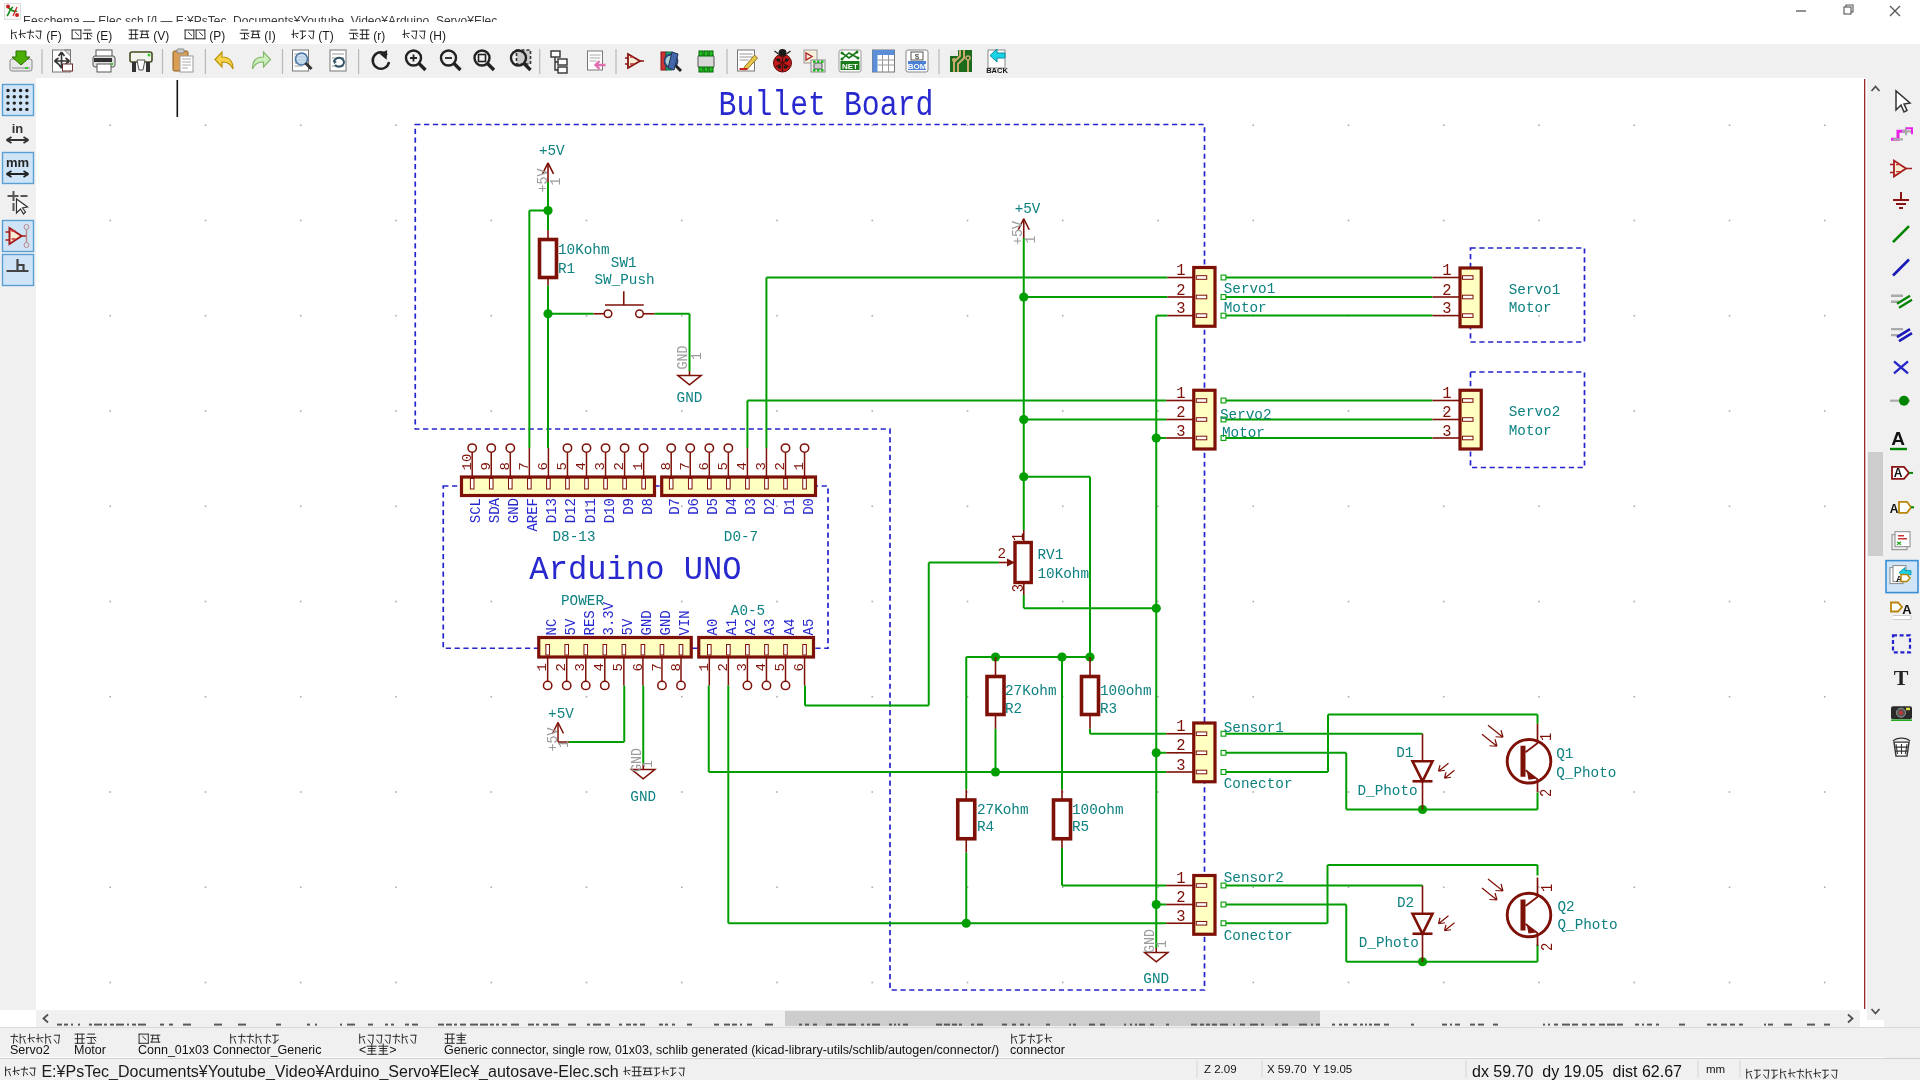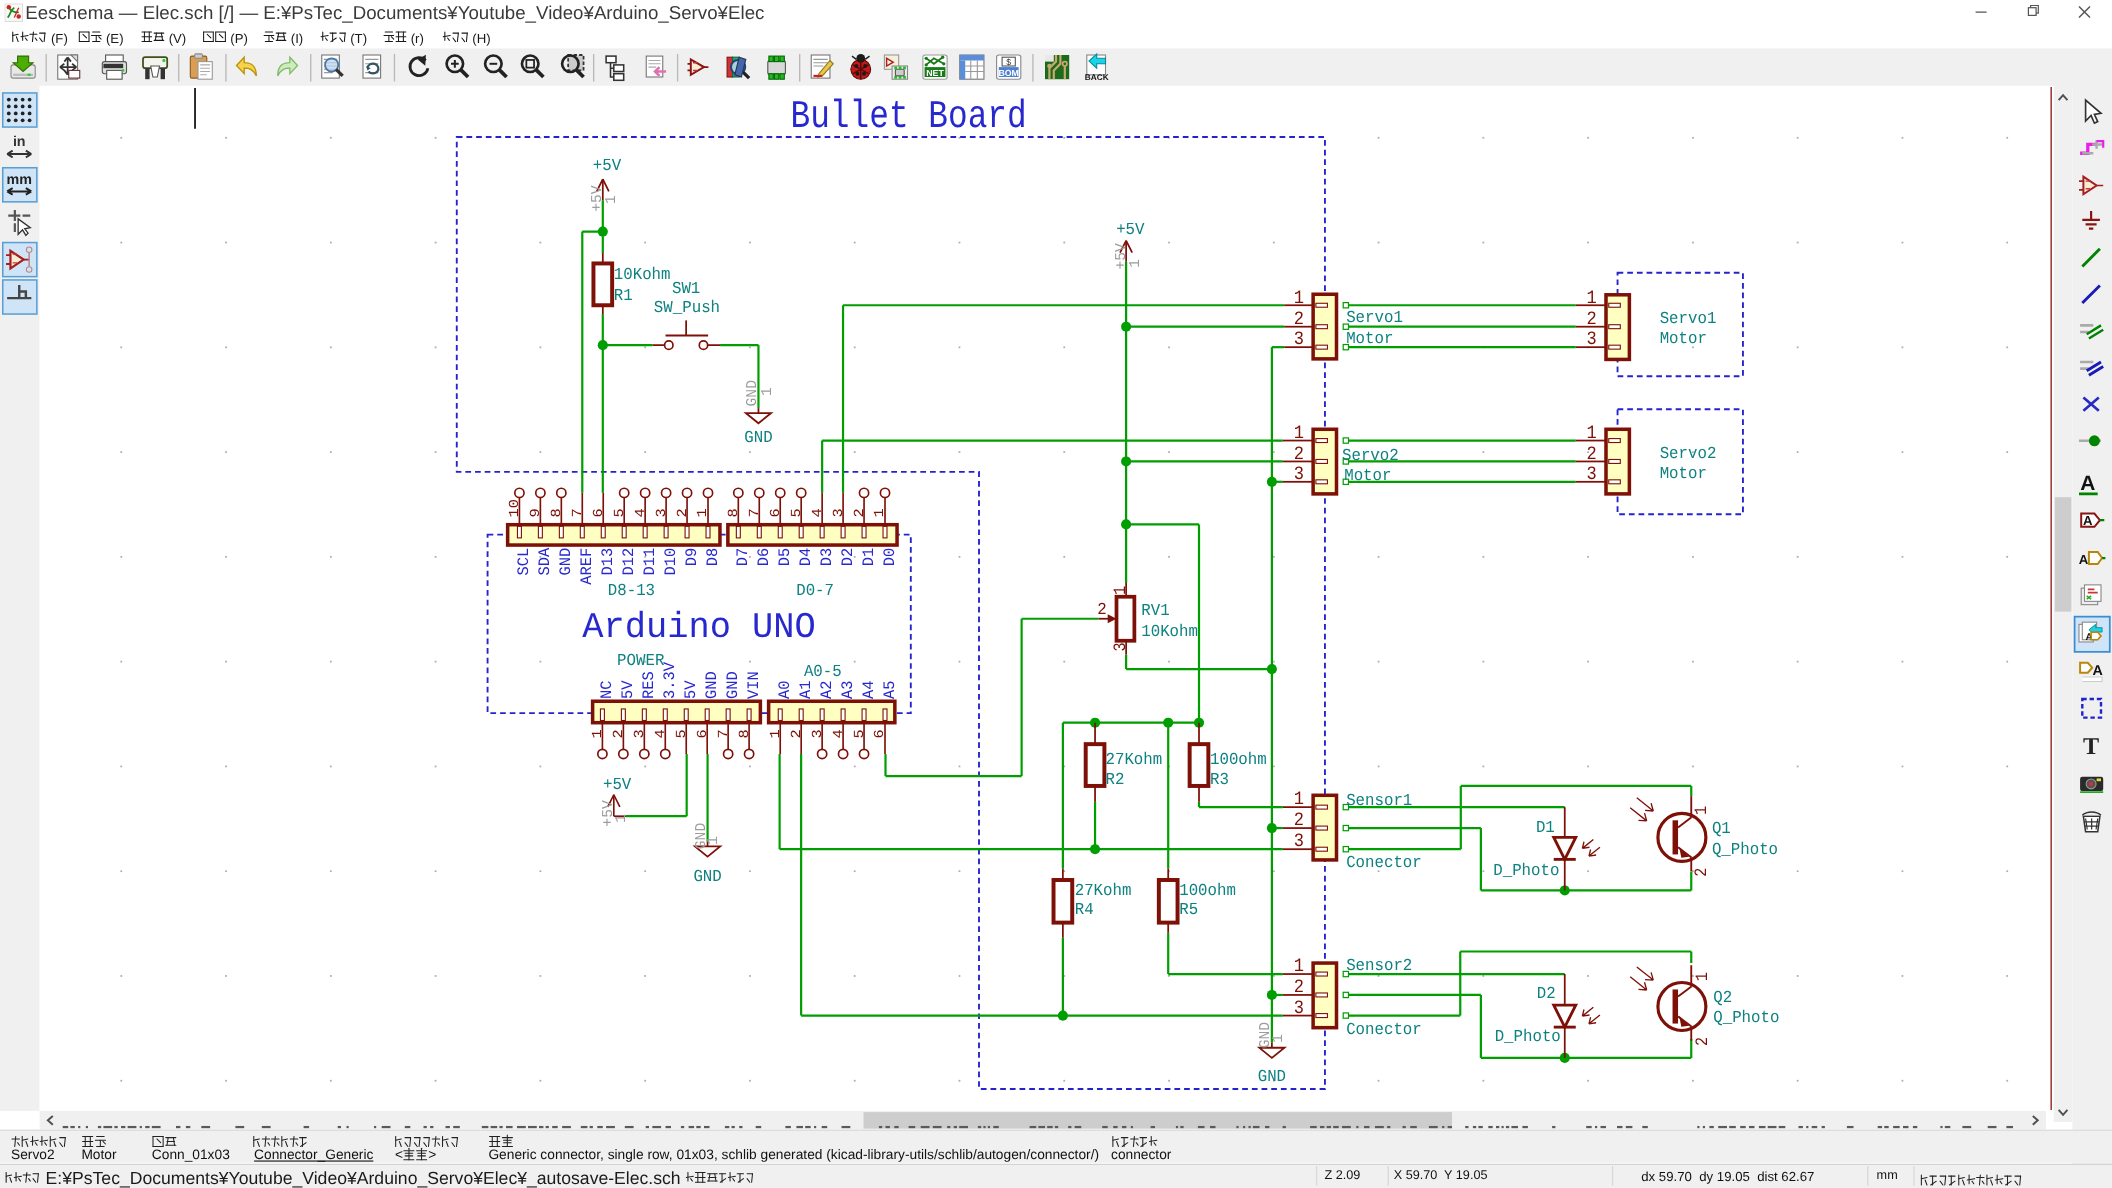--- a/index.html
+++ b/index.html
@@ -7,21 +7,21 @@
 <body>
 
 <div class="abs" style="left:0;top:0;width:1920px;height:22px;background:#ffffff;"></div>
 <svg class="abs" style="left:4px;top:3px" width="17" height="17" viewBox="0 0 17 17">
     <rect x="0.5" y="0.5" width="16" height="16" fill="#f8f8f8" stroke="#ddd"></rect>
     <path d="M 3,13 C 6,10 5,6 9,4 M 4,4 C 6,7 10,9 13,8" stroke="#1a8a1a" stroke-width="1.6" fill="none"></path>
     <circle cx="4" cy="3.5" r="2" fill="#c22"></circle>
     <circle cx="13" cy="12" r="2" fill="#c22"></circle>
     <path d="M 9,13 l 4,-9" stroke="#c22" stroke-width="1.2"></path>
   </svg>
-<div class="abs" style="left:23px;top:2px;font-size:17px;color:#3a3a3a;text-align:right;">Eeschema — Elec.sch [/] — E:¥PsTec_Documents¥Youtube_Video¥Arduino_Servo¥Elec</div>
+<div class="abs" style="left:23px;top:14px;font-size:12px;color:#3a3a3a;text-align:right;">Eeschema — Elec.sch [/] — E:¥PsTec_Documents¥Youtube_Video¥Arduino_Servo¥Elec</div>
 
 <svg class="abs" style="left:1780px;top:0" width="140" height="22" viewBox="0 0 140 22">
 <path d="M 16,11 h 10" stroke="#555" stroke-width="1.3"></path>
 <rect x="64" y="7" width="7" height="7" fill="none" stroke="#555" stroke-width="1.1"></rect>
     <path d="M 66,7 v -2 h 7 v 7 h -2" fill="none" stroke="#555" stroke-width="1.1"></path>
 <path d="M 110,6 l 10,10 M 120,6 l -10,10" stroke="#555" stroke-width="1.3"></path>
 </svg>
 
 <div class="abs" style="left:0;top:22px;width:1920px;height:22px;background:#ffffff;"></div>
 <div class="abs" style="top:26px;left:10px;"><svg width="33" height="14" style="vertical-align:-2px" viewBox="0 0 33 14">
@@ -1416,21 +1416,21 @@
         <line x1="28.9" y1="3.2" x2="28.9" y2="11.3"></line>
         <line x1="27.2" y1="11.3" x2="32.3" y2="7.8"></line>
         <line x1="34.9" y1="6.7" x2="41.7" y2="5.5"></line>
         <line x1="36.6" y1="2.1" x2="36.6" y2="10.1"></line>
         <line x1="39.1" y1="7.8" x2="40.8" y2="10.1"></line>
       </g>
     </svg></div>
 <div class="abs" style="left:10px;top:1043px;font-size:12.5px;color:#111;">Servo2</div>
 <div class="abs" style="left:74px;top:1043px;font-size:12.5px;color:#111;">Motor</div>
 <div class="abs" style="left:138px;top:1043px;font-size:12.5px;color:#111;">Conn_01x03</div>
-<div class="abs" style="left:231px;top:1043px;font-size:12.5px;color:#111;text-decoration:underline;">Connector_Generic</div>
+<div class="abs" style="left:213px;top:1043px;font-size:12.5px;color:#111;">Connector_Generic</div>
 <div class="abs" style="left:359px;top:1043px;font-size:12.5px;color:#111;">&lt;<span style="display:inline-block"><svg width="23" height="14" style="vertical-align:-3px" viewBox="0 0 23 14">
         <g stroke="#222222" stroke-width="0.95" stroke-linecap="round" fill="none">
           <line x1="1.1" y1="3.2" x2="10.3" y2="3.2"></line>
           <line x1="5.8" y1="0.9" x2="5.8" y2="11.3"></line>
           <line x1="1.1" y1="11.3" x2="10.3" y2="11.3"></line>
           <line x1="2.3" y1="5.5" x2="9.2" y2="5.5"></line>
           <line x1="2.3" y1="7.8" x2="9.2" y2="7.8"></line>
           <line x1="12.7" y1="3.2" x2="21.9" y2="3.2"></line>
           <line x1="17.2" y1="0.9" x2="17.2" y2="11.3"></line>
           <line x1="12.7" y1="11.3" x2="21.9" y2="11.3"></line>
@@ -1481,21 +1481,21 @@
         <line x1="47.2" y1="3.1" x2="52.9" y2="3.1"></line>
         <line x1="49.7" y1="3.1" x2="49.7" y2="10.8"></line>
         <line x1="48.0" y1="10.8" x2="52.9" y2="7.5"></line>
         <line x1="56.2" y1="3.1" x2="61.1" y2="3.1"></line>
         <line x1="61.1" y1="3.1" x2="60.3" y2="10.8"></line>
         <line x1="56.2" y1="7.5" x2="58.6" y2="10.8"></line>
       </g>
     </svg></div>
 <div class="abs" style="left:1204px;top:1063px;font-size:11.5px;color:#111;">Z 2.09</div>
 <div class="abs" style="left:1267px;top:1063px;font-size:11.5px;color:#111;white-space:pre;text-align:center;">X 59.70  Y 19.05</div>
-<div class="abs" style="left:1472px;top:1063px;font-size:12px;color:#111;white-space:pre;margin-left:20px;">dx 59.70  dy 19.05  dist 62.67</div>
+<div class="abs" style="left:1472px;top:1063px;font-size:16px;color:#111;white-space:pre;">dx 59.70  dy 19.05  dist 62.67</div>
 <div class="abs" style="left:1706px;top:1063px;font-size:11.5px;color:#111;">mm</div>
 <div class="abs" style="left:1745px;top:1064px;"><svg width="94" height="14" style="vertical-align:-3px" viewBox="0 0 94 14">
       <g stroke="#222222" stroke-width="0.95" stroke-linecap="round" fill="none">
         <line x1="1.7" y1="2.1" x2="1.7" y2="11.3"></line>
         <line x1="1.7" y1="5.5" x2="6.8" y2="4.4"></line>
         <line x1="5.1" y1="6.7" x2="6.8" y2="11.3"></line>
         <line x1="9.4" y1="3.2" x2="15.3" y2="3.2"></line>
         <line x1="11.9" y1="3.2" x2="11.9" y2="11.3"></line>
         <line x1="10.2" y1="11.3" x2="15.3" y2="7.8"></line>
         <line x1="18.7" y1="3.2" x2="23.8" y2="3.2"></line>

